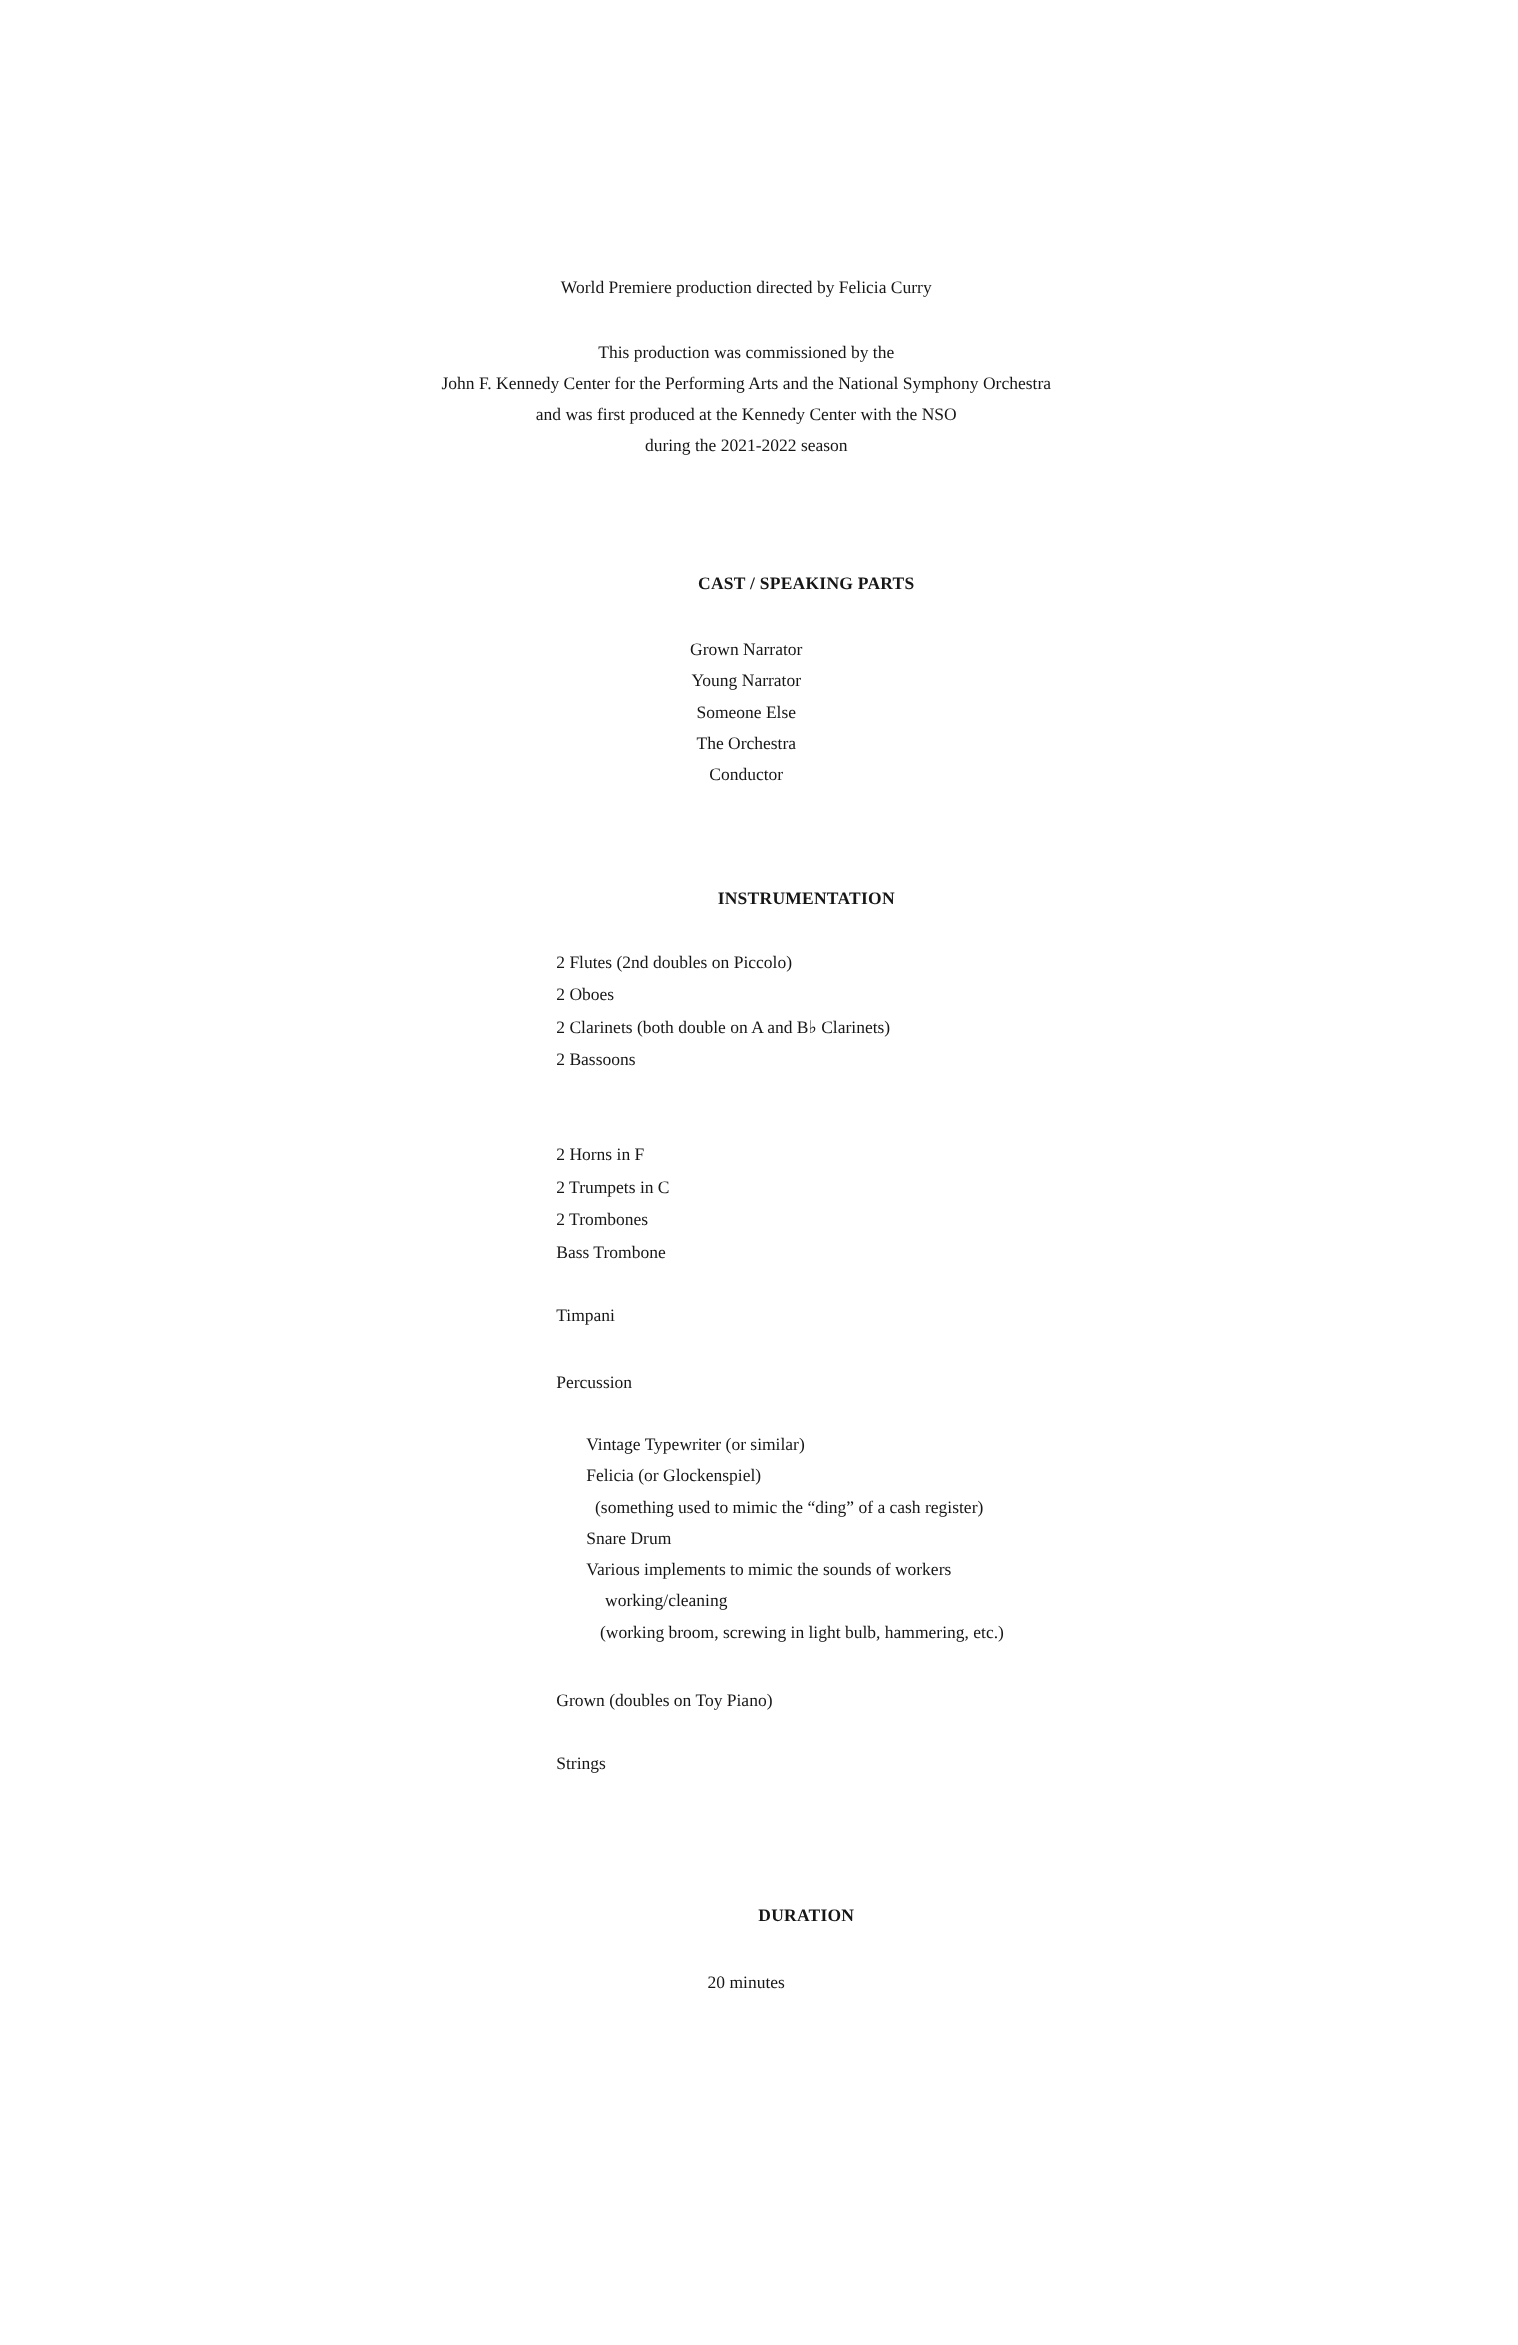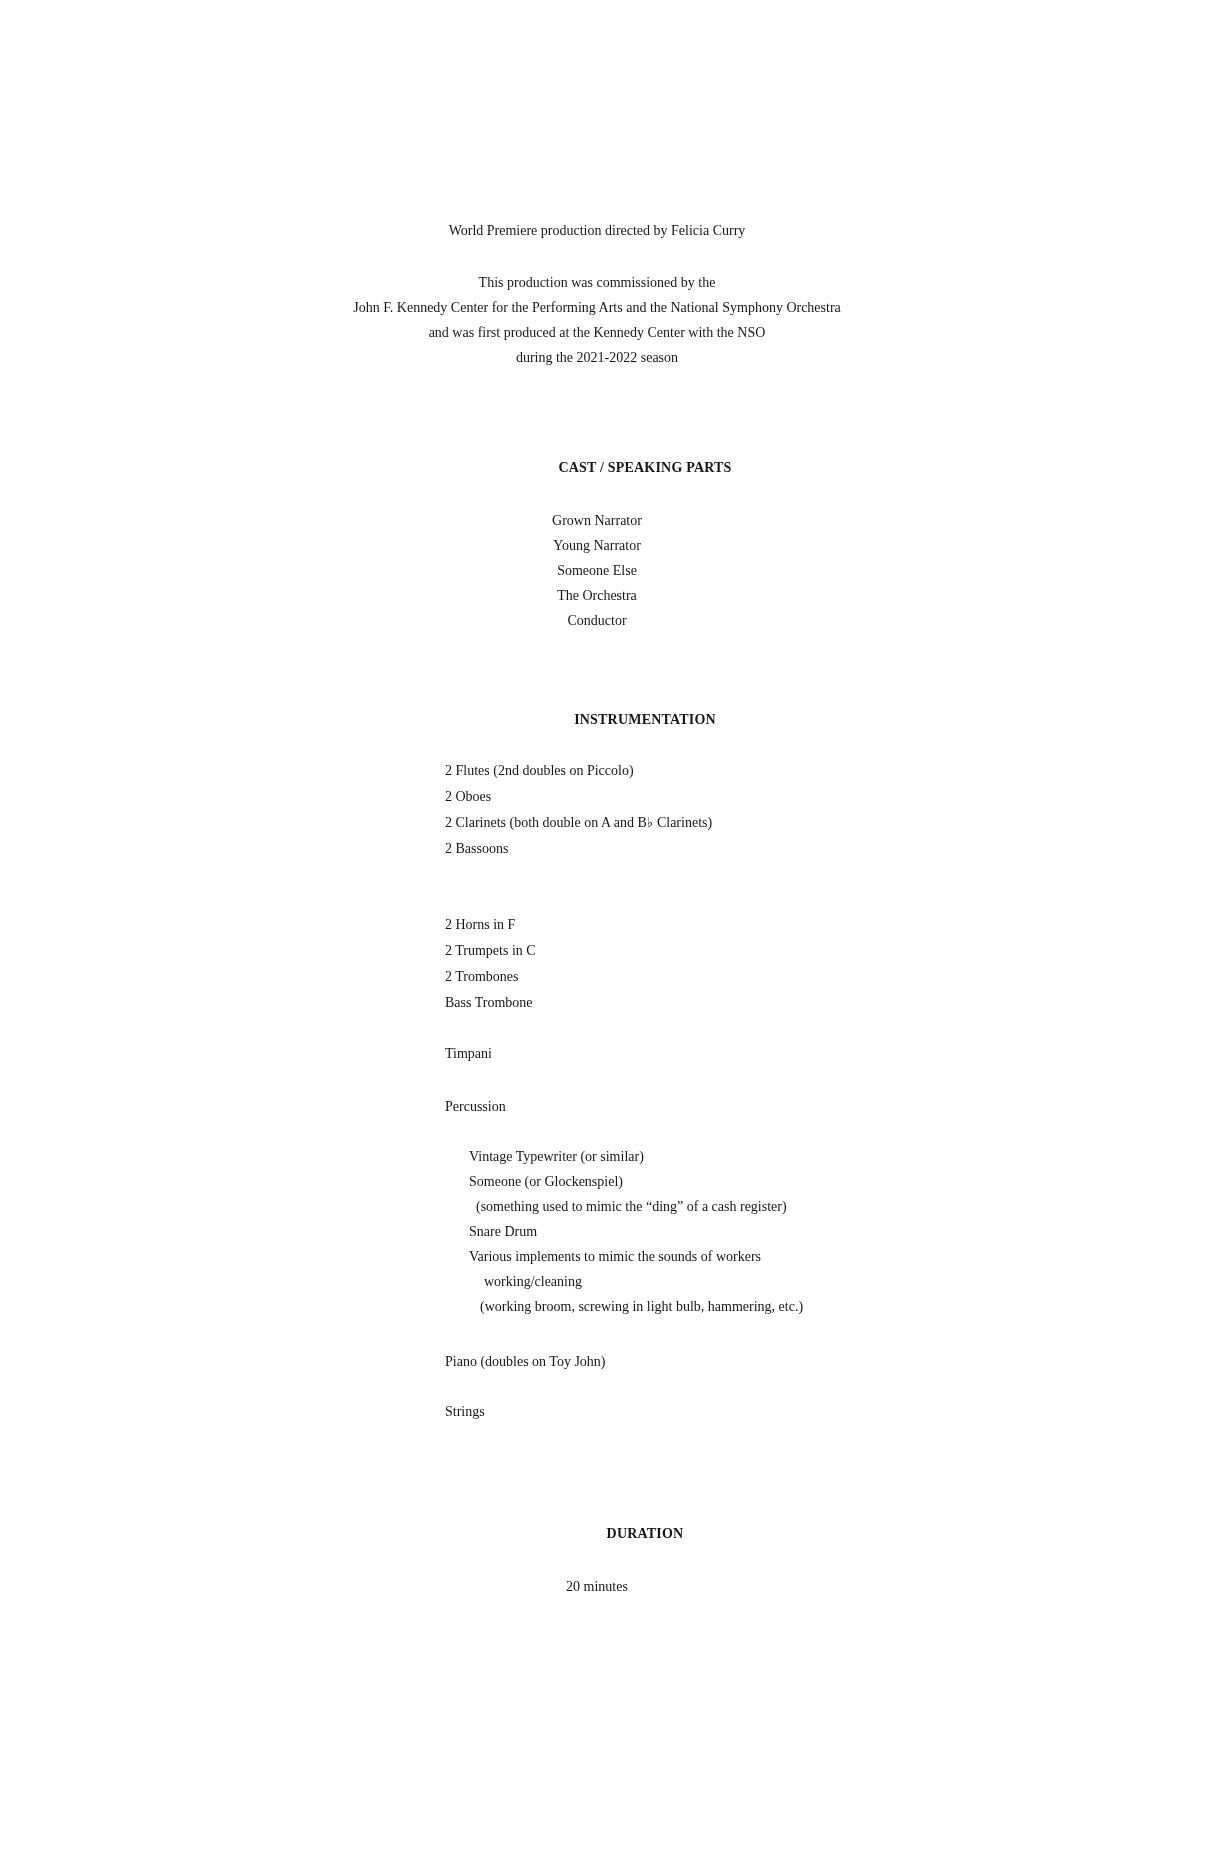--- a/index.html
+++ b/index.html
@@ -96,27 +96,27 @@
   <div>2 Trombones</div>
   <div>Bass Trombone</div>
 </div>
 
 <div id="timpani" class="block list">Timpani</div>
 
 <div id="percussion-label" class="block list">Percussion</div>
 
 <div id="percussion-items" class="block sublist">
   <div>Vintage Typewriter (or similar)</div>
-  <div>Someone (or Glockenspiel)</div>
+  <div>Felicia (or Glockenspiel)</div>
   <div class="sub-ind-1">(something used to mimic the “ding” of a cash register)</div>
   <div>Snare Drum</div>
   <div>Various implements to mimic the sounds of workers</div>
   <div class="sub-ind-2">working/cleaning</div>
   <div class="sub-ind-3">(working broom, screwing in light bulb, hammering, etc.)</div>
 </div>
 
-<div id="piano" class="block list">Piano (doubles on Toy John)</div>
+<div id="piano" class="block list">Grown (doubles on Toy Piano)</div>
 
 <div id="strings" class="block list">Strings</div>
 
 <div id="duration-heading" class="block centered heading">DURATION</div>
 
 <div id="duration-value" class="block centered">20 minutes</div>
 
 </body></html>

